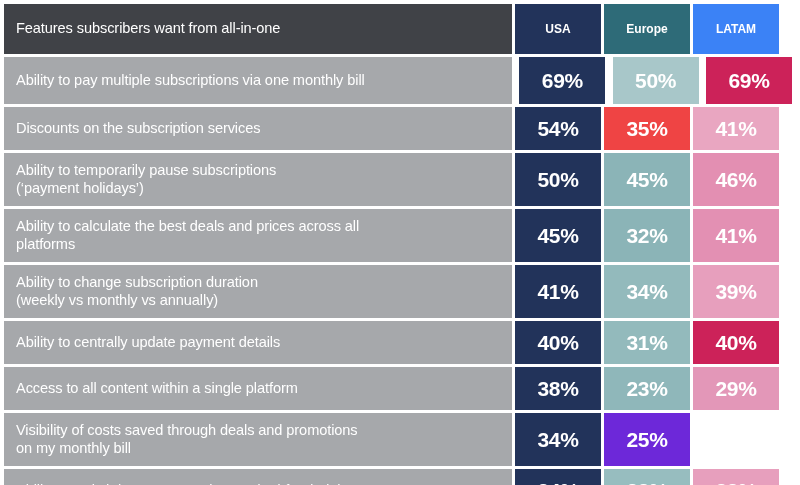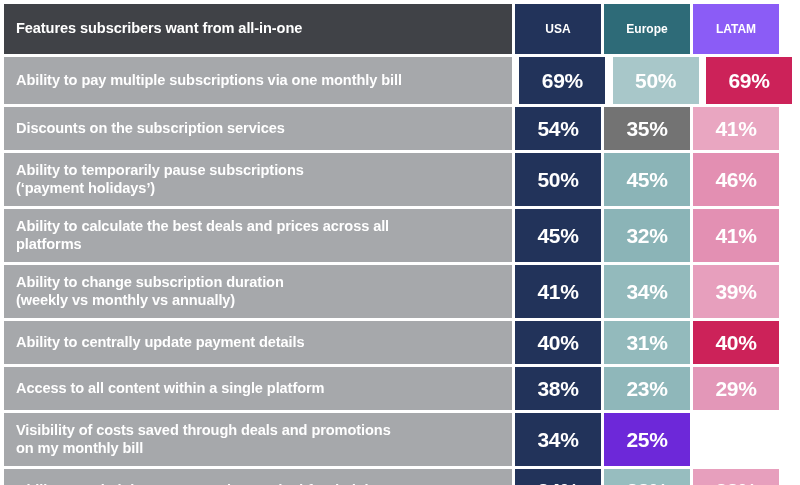--- a/index.html
+++ b/index.html
@@ -21,21 +21,21 @@
   }
   .row{
     display:flex;
     gap:3px;
     flex:0 0 auto;
   }
   .label-cell{
     flex:0 0 508px;
     background:#a6a8ab;
     color:#ffffff;
-    font-weight:bold;
+    font-weight:normal;
     font-size:14.6px;
     line-height:1.18;
     letter-spacing:-0.1px;
     display:flex;
     align-items:center;
     padding:2px 10px 2px 12px;
     box-sizing:border-box;
   }
   .head-row .label-cell{
     background:#404247;
@@ -69,42 +69,42 @@
 <div id="table">
 
   <div class="row head-row">
     <div class="label-cell">
       <div>
         <span>Features subscribers want from all-in-one</span>
       </div>
     </div>
     <div class="val-cell" style="background:#22335a">USA</div>
     <div class="val-cell" style="background:#2e6b78">Europe</div>
-    <div class="val-cell" style="background:#8b5cf6">LATAM</div>
+    <div class="val-cell" style="background:#3b82f6">LATAM</div>
   </div>
 
   <div class="row r1">
     <div class="label-cell">
       <div>
           <span>Ability to pay multiple subscriptions via one monthly bill</span>
         </div>
     </div>
     <div class="val-cell" style="background:#22335a">69%</div>
     <div class="val-cell" style="background:#a8c7c9">50%</div>
     <div class="val-cell" style="background:#cc2259">69%</div>
   </div>
 
   <div class="row r-single">
     <div class="label-cell">
       <div>
           <span>Discounts on the subscription services</span>
         </div>
     </div>
     <div class="val-cell" style="background:#22335a">54%</div>
-    <div class="val-cell" style="background:#737373">35%</div>
+    <div class="val-cell" style="background:#ef4444">35%</div>
     <div class="val-cell" style="background:#e9a6c1">41%</div>
   </div>
 
   <div class="row r-double">
     <div class="label-cell">
       <div>
         <span>Ability to temporarily pause subscriptions</span>
         <span>(‘payment holidays’)</span>
       </div>
     </div>

